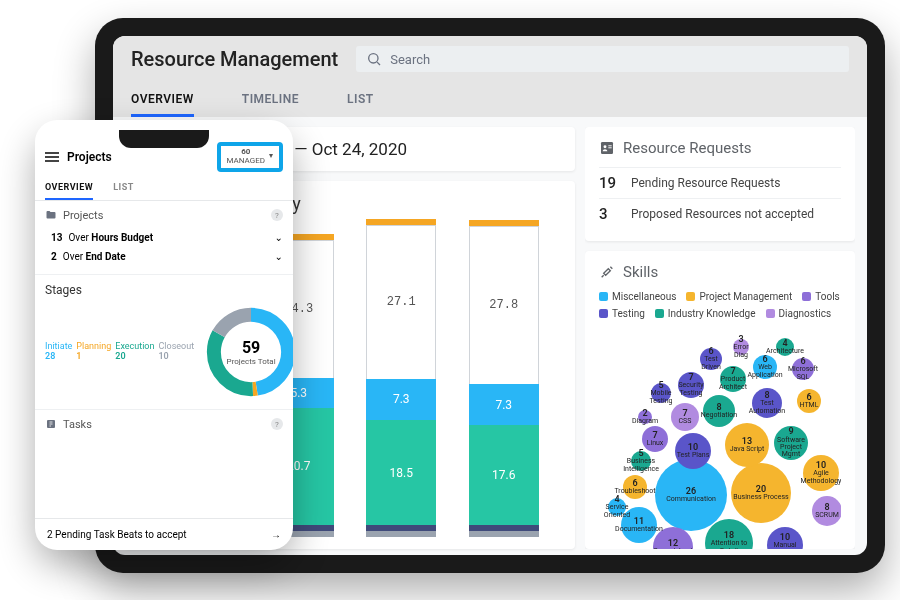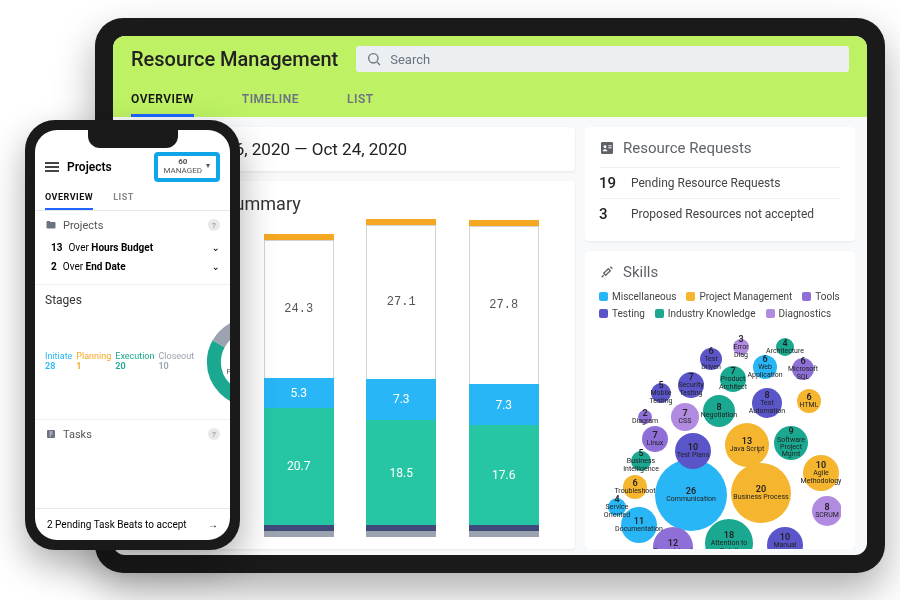--- a/index.html
+++ b/index.html
@@ -3,21 +3,21 @@
 <meta charset="utf-8">
 <style>
   * { box-sizing: border-box; margin: 0; padding: 0; font-family: -apple-system, "Segoe UI", Roboto, Arial, sans-serif; }
   body { background: #fff; width: 900px; height: 600px; overflow: hidden; position: relative; }
 
   
   .tablet { position: absolute; left: 95px; top: 18px; width: 790px; height: 555px; background: #1a1a1a; border-radius: 28px; padding: 18px; box-shadow: 0 18px 40px rgba(0,0,0,.32); }
   .tablet-screen { width: 100%; height: 100%; background: #f8f9fa; border-radius: 12px; overflow: hidden; display: flex; flex-direction: column; }
 
   
-  .t-header { background: #bef264; padding: 10px 18px 0; }
+  .t-header { background: #e5e5e5; padding: 10px 18px 0; }
   .t-title-row { display: flex; align-items: center; gap: 18px; }
   .t-title { font-size: 20px; font-weight: 500; color: #222; }
   .t-search { flex: 1; display: flex; align-items: center; background: #eceff1; border-radius: 3px; padding: 5px 10px; color: #6b7280; font-size: 13px; gap: 8px; }
   .t-search svg { width: 16px; height: 16px; }
   .t-tabs { display: flex; gap: 48px; margin-top: 12px; font-size: 12px; font-weight: 600; letter-spacing: .5px; }
   .t-tab { padding: 8px 0; color: #6b7280; cursor: pointer; border-bottom: 3px solid transparent; }
   .t-tab.active { color: #111; border-bottom-color: #1e66ff; }
 
   
   .t-body { flex: 1; display: grid; grid-template-columns: 1fr 270px; gap: 10px; padding: 10px 12px; overflow: hidden; }
@@ -48,21 +48,21 @@
 
   
   .legend { display: flex; flex-wrap: wrap; gap: 6px 10px; font-size: 10px; color: #444; margin-bottom: 6px; }
   .lg { display: flex; align-items: center; gap: 4px; }
   .lg .sw { width: 9px; height: 9px; border-radius: 2px; }
   .bubbles { position: relative; height: 230px; overflow: hidden; }
   .bub { position: absolute; border-radius: 50%; display: flex; flex-direction: column; align-items: center; justify-content: center; font-size: 7px; line-height: 1.05; text-align: center; color: #222; }
   .bub .bn { font-size: 9px; font-weight: 600; }
 
   
-  .phone { position: absolute; left: 25px; top: 120px; width: 215px; height: 430px; background: #1a1a1a; border-radius: 30px; padding: 10px; box-shadow: 0 16px 36px rgba(0,0,0,.32); }
+  .phone { position: absolute; left: 35px; top: 120px; width: 258px; height: 430px; background: #1a1a1a; border-radius: 30px; box-shadow: 0 16px 36px rgba(0,0,0,.32); }
   .phone-notch { position: absolute; top: 10px; left: 50%; transform: translateX(-50%); width: 90px; height: 18px; background: #1a1a1a; border-radius: 0 0 12px 12px; z-index: 5; }
   .phone-screen { width: 100%; height: 100%; background: #fff; border-radius: 22px; overflow: hidden; display: flex; flex-direction: column; font-size: 11px; }
   .p-top { padding: 22px 10px 4px; display: flex; align-items: center; justify-content: space-between; }
   .p-top-left { display: flex; align-items: center; gap: 8px; }
   .p-ham { width: 14px; height: 10px; display: flex; flex-direction: column; justify-content: space-between; }
   .p-ham span { height: 2px; background: #444; }
   .p-title { font-weight: 600; font-size: 12px; }
   .p-chip { border: 4px solid #0ea5e9; border-radius: 4px; padding: 2px 6px; font-size: 8px; color: #555; text-align: center; line-height: 1.1; display: flex; align-items: center; gap: 4px; }
   .p-tabs { display: flex; gap: 20px; padding: 0 10px; font-size: 9px; letter-spacing: .5px; font-weight: 700; border-bottom: 1px solid #e6e8ea; }
   .p-tab { padding: 6px 0; color: #888; border-bottom: 2px solid transparent; }

